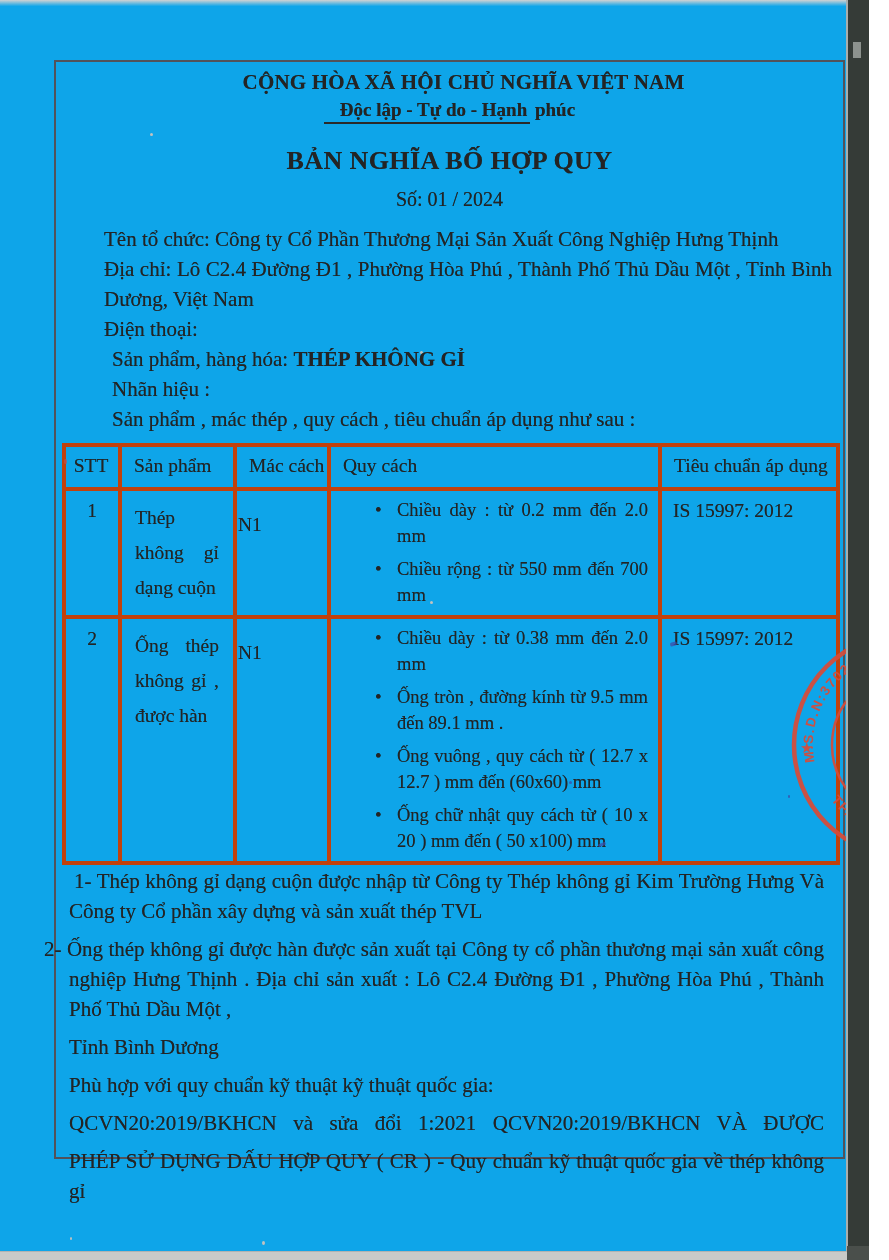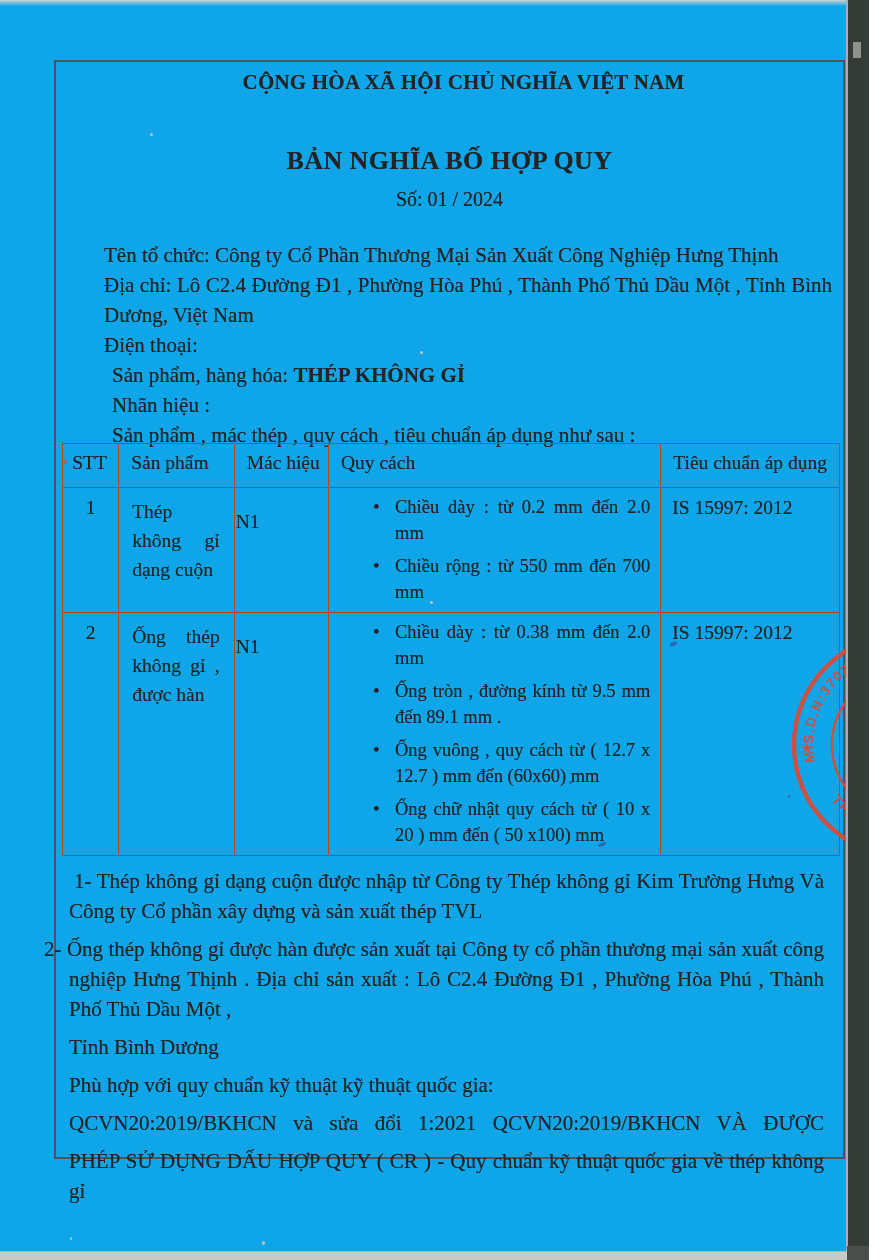--- a/index.html
+++ b/index.html
@@ -30,40 +30,40 @@
 
   .txt{position:absolute;z-index:10;text-shadow:0 0 .4px rgba(20,20,20,.55);}
 
   .h1{left:54px;top:70px;width:791px;text-align:center;padding-left:28px;box-sizing:border-box;
     font-size:21px;font-weight:bold;letter-spacing:.2px;}
   .h2{left:54px;top:99px;width:791px;text-align:center;font-size:19px;font-weight:bold;}
   .h2 .u{border-bottom:2px solid #2a2a2a;padding:0 3px 2px 16px;}
   .title{left:54px;top:146px;width:791px;text-align:center;font-size:26px;font-weight:bold;letter-spacing:.4px;}
   .docnum{left:54px;top:188px;width:791px;text-align:center;font-size:20px;}
 
-  .body-block{left:104px;top:240px;width:728px;font-size:21px;line-height:30px;}
+  .body-block{left:104px;top:224px;width:728px;font-size:21px;line-height:30px;}
   .body-block p{margin:0;text-align:justify;}
   .body-block .ind{padding-left:8px;}
   .bold{font-weight:bold;}
 
   
   table.main{position:absolute;left:62px;top:443px;z-index:10;
     border-collapse:collapse;table-layout:fixed;width:778px;
     font-size:19.5px;color:#242424;}
   table.main col.c1{width:56px}
   table.main col.c2{width:115px}
   table.main col.c3{width:94px}
   table.main col.c4{width:331px}
   table.main col.c5{width:178px}
-  table.main th,table.main td{border:1px solid #c2410c;vertical-align:top;
+  table.main th,table.main td{border:4px solid #c2410c;vertical-align:top;
     font-weight:normal;text-shadow:0 0 .4px rgba(20,20,20,.5);box-sizing:border-box;}
   table.main th{height:44px;text-align:left;padding:8px 6px 4px 12px;white-space:nowrap;}
   table.main th.cen{text-align:center;padding-left:4px;}
   td.stt{text-align:center;padding-top:9px;}
-  td.prod{padding:9px 14px 0 13px;text-align:justify;line-height:29px;}
+  td.prod{padding:9px 14px 0 13px;text-align:justify;line-height:35px;}
   td.grade{text-align:left;padding-top:23px;margin-top:48px;}
   td.spec{padding:6px 4px 0 4px;margin-top:35px;}
   td.std{padding:9px 4px 0 11px;}
   tr.r1{height:93px;} tr.r2{height:240px;}
   ul.specs{margin:0;padding:0 0 0 38px;list-style:none;}
   ul.specs li{position:relative;padding-left:24px;margin:0 6px 7px 0;
     font-size:18.5px;line-height:26px;text-align:justify;}
   ul.specs li::before{content:"•";position:absolute;left:2px;top:0;font-size:19px;}
 
   
@@ -104,20 +104,21 @@
   <div class="speck" style="left:70px;top:1237px;width:2px;height:3px;"></div>
   <div class="ink-red-dot" style="left:64px;top:459px;"></div>
   <div class="ink-blue" style="left:670px;top:642px;width:7px;height:4px;transform:rotate(-15deg);"></div>
   <div class="ink-blue" style="left:598px;top:843px;width:8px;height:3px;transform:rotate(-20deg);"></div>
   <div class="ink-blue" style="left:569px;top:781px;width:3px;height:3px;"></div>
   <div class="ink-blue" style="left:788px;top:795px;width:2px;height:3px;"></div>
 
   <div class="frame"></div>
 
   <div class="txt h1">CỘNG HÒA XÃ HỘI CHỦ NGHĨA VIỆT NAM</div>
+  <div class="txt h2"><span class="u">Độc lập - Tự do - Hạnh</span><span> phúc</span></div>
   <div class="txt title">BẢN NGHĨA BỐ HỢP QUY</div>
   <div class="txt docnum">Số: 01 / 2024</div>
 
   <div class="txt body-block">
     <p>Tên tổ chức: Công ty Cổ Phần Thương Mại Sản Xuất Công Nghiệp Hưng Thịnh</p>
     <p>Địa chỉ: Lô C2.4 Đường Đ1 , Phường Hòa Phú , Thành Phố Thủ Dầu Một , Tỉnh Bình Dương, Việt Nam</p>
     <p>Điện thoại:</p>
     <p class="ind"><span>Sản phẩm, hàng hóa: </span><span class="bold">THÉP KHÔNG GỈ</span></p>
     <p class="ind">Nhãn hiệu :</p>
     <p class="ind">Sản phẩm , mác thép , quy cách , tiêu chuẩn áp dụng như sau :</p>
@@ -128,21 +129,21 @@
         <col class="c1">
         <col class="c2">
         <col class="c3">
         <col class="c4">
         <col class="c5">
       </colgroup>
     <tbody>
         <tr>
       <th class="cen">STT</th>
       <th>Sản phẩm</th>
-      <th>Mác hiệu</th>
+      <th>Mác cách</th>
       <th>Quy cách</th>
       <th>Tiêu chuẩn áp dụng</th>
     </tr>
     <tr class="r1">
       <td class="stt">1</td>
       <td class="prod">Thép không gỉ dạng cuộn</td>
       <td class="grade">N1</td>
       <td class="spec">
         <ul class="specs">
           <li>Chiều dày : từ 0.2 mm đến 2.0 mm</li>

